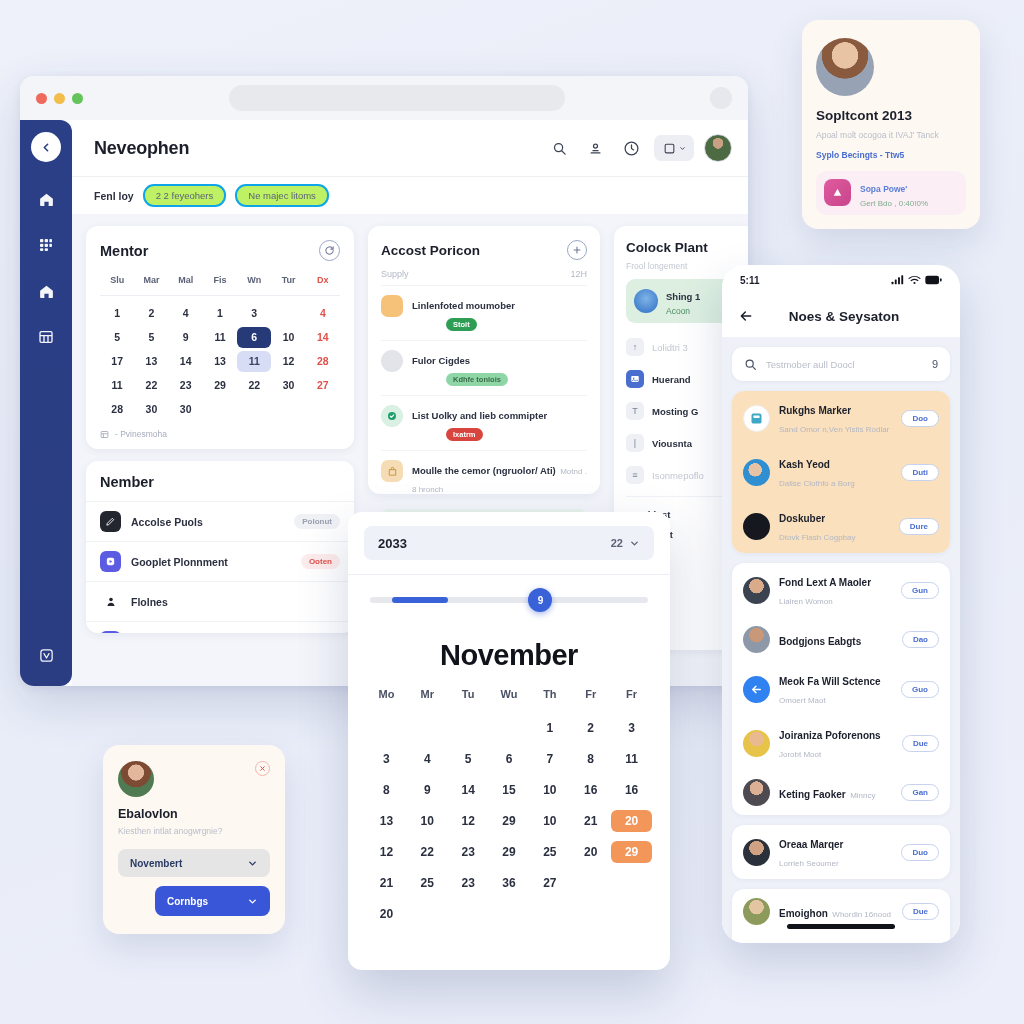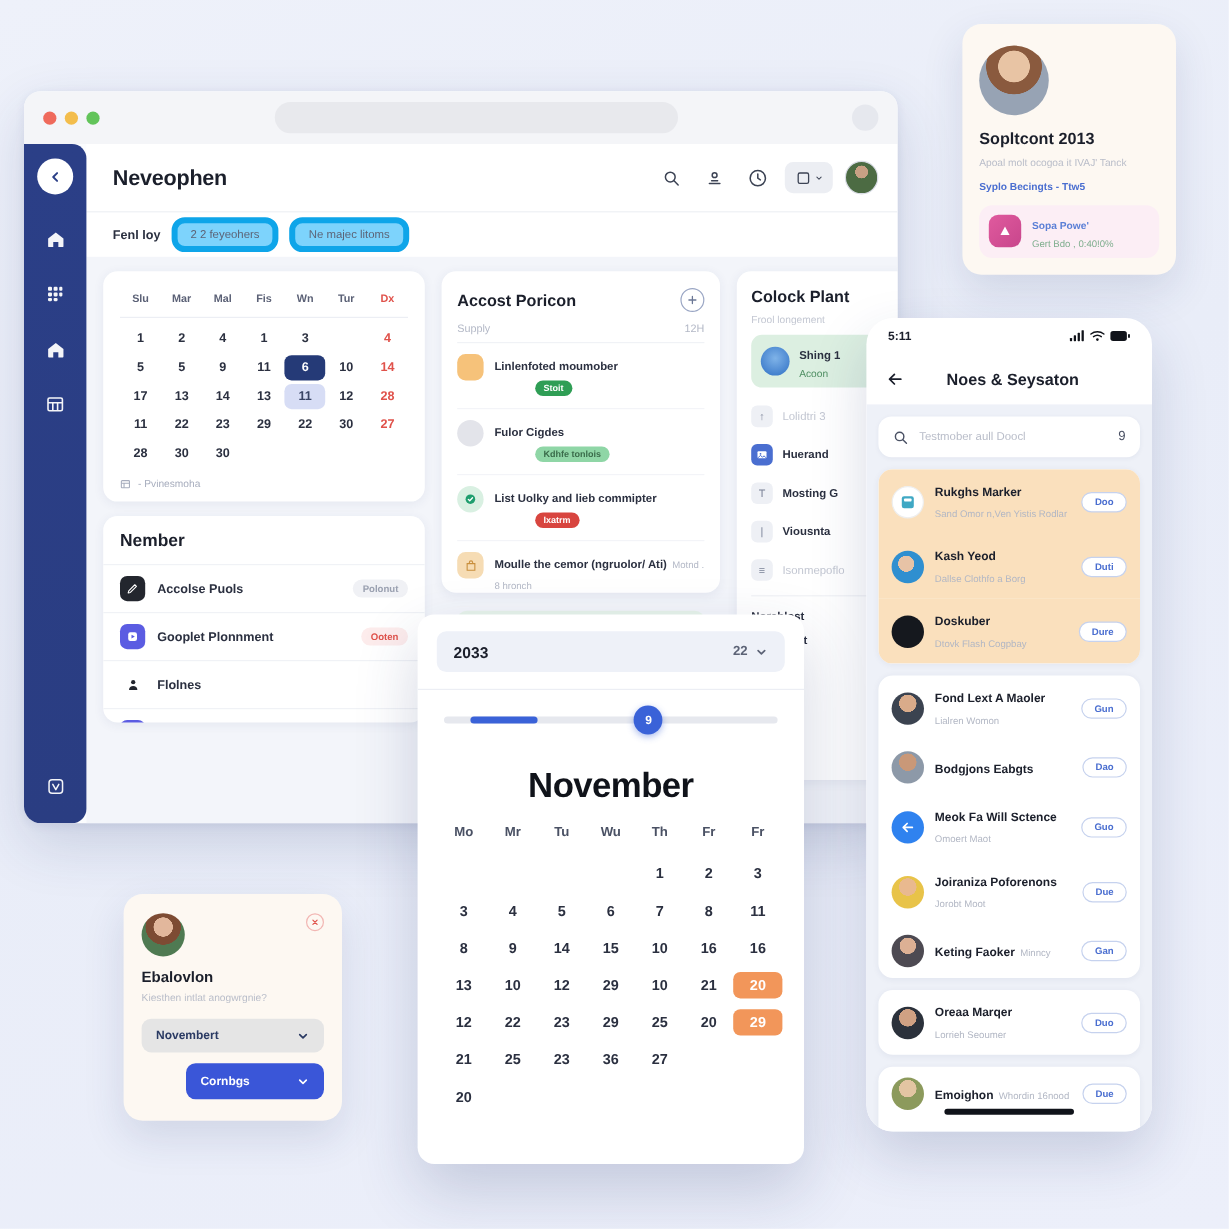--- a/index.html
+++ b/index.html
@@ -49,22 +49,22 @@
           color:#3c4354; }
   .hbox{ width:40px;height:26px;border-radius:7px;background:#eceef3;
          display:flex;align-items:center;justify-content:center;gap:3px; }
   .havatar{ width:28px;height:28px;border-radius:50%;
             background:radial-gradient(circle at 50% 32%,#c8a084 0 24%,#4c6b43 25% 100%);
             border:1px solid #d8dbe4; }
 
   .chips{ height:38px; background:#fff; border-top:1px solid #eef0f4;
           display:flex; align-items:center; gap:9px; padding:0 22px; }
   .chip-lbl{ font-size:10.5px; font-weight:700; color:#2b3040; }
-  .chip{ font-size:9.5px; color:#5c6376; border:5px solid #0ea5e9; border-radius:11px;
-         padding:4px 11px; background:#7dd3fc; white-space:nowrap; }
+  .chip{ font-size:9.5px; color:#5c6376; border:2px solid #0ea5e9; border-radius:11px;
+         padding:4px 11px; background:#bef264; white-space:nowrap; }
 
   .panels{ flex:1; background:#f3f5fa; padding:12px 0 0 14px; display:flex; gap:14px;
            overflow:hidden; }
   .col{ display:flex; flex-direction:column; gap:12px; }
   .card{ background:#fff; border-radius:12px; box-shadow:0 2px 9px rgba(40,55,110,.07); }
 
   
   .cal-card{ width:268px; padding:14px 14px 10px; }
   .cal-head{ display:flex; align-items:center; justify-content:space-between; margin-bottom:10px;}
   .cal-title{ font-size:14.5px; font-weight:700; color:#1b1f2b; }
@@ -340,20 +340,28 @@
         <span class="chip-lbl">Fenl loy</span>
         <span class="chip">2 2 feyeohers</span>
         <span class="chip">Ne majec litoms</span>
       </div>
 
       <div class="panels">
 
         <div class="col">
 
           <div class="card cal-card">
+            <div class="cal-head">
+              <div class="cal-title">Mentor</div>
+              <div class="cal-ref">
+                <svg width="11" height="11" viewBox="0 0 24 24" class="cv">
+                    <path d="M20 12a8 8 0 11-2.5-5.8M20 4v5h-5" fill="none" stroke="currentColor" stroke-width="2.2" stroke-linecap="round" stroke-linejoin="round"></path>
+                  </svg>
+              </div>
+            </div>
             <div class="cal-grid">
               <div class="cal-dow">Slu</div>
               <div class="cal-dow">Mar</div>
               <div class="cal-dow">Mal</div>
               <div class="cal-dow">Fis</div>
               <div class="cal-dow">Wn</div>
               <div class="cal-dow">Tur</div>
               <div class="cal-dow sun">Dx</div>
               <div class="cal-sep"></div>
 

